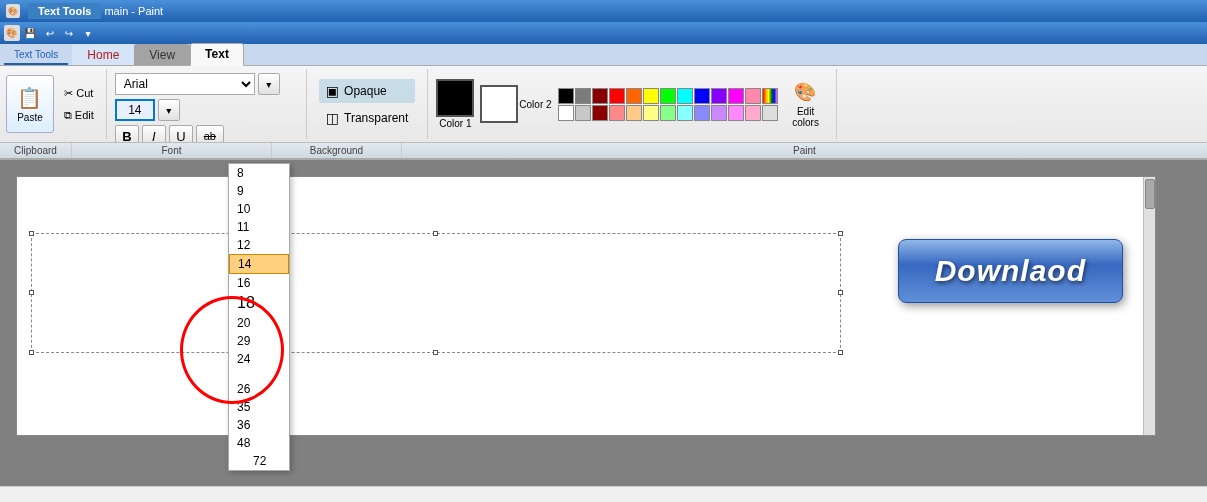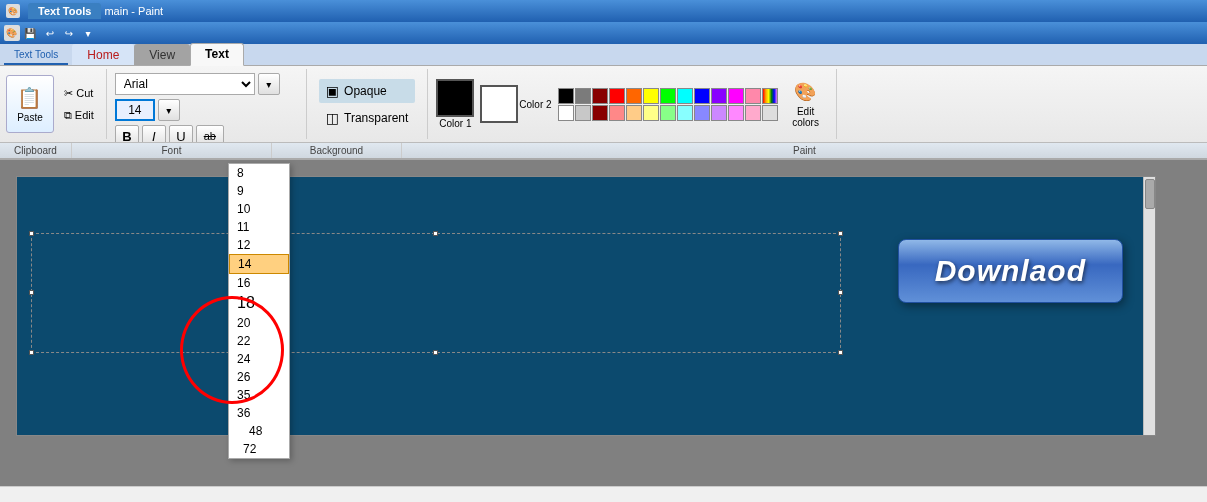--- a/index.html
+++ b/index.html
@@ -162,21 +162,21 @@
   <div style="display:flex;height:16px;background:linear-gradient(to bottom,#e0e8f0,#d0d8e0);border-top:1px solid #bbb;">
     <div style="width:72px;display:flex;align-items:center;justify-content:center;font-size:10px;color:#444;border-right:1px solid #ccc;">Clipboard</div>
     <div style="width:200px;display:flex;align-items:center;justify-content:center;font-size:10px;color:#444;border-right:1px solid #ccc;">Font</div>
     <div style="width:130px;display:flex;align-items:center;justify-content:center;font-size:10px;color:#444;border-right:1px solid #ccc;">Background</div>
     <div style="flex:1;display:flex;align-items:center;justify-content:center;font-size:10px;color:#444;">Paint</div>
   </div>
 </div>
 
 <div style="background:#808080;flex:1;padding:16px;overflow:hidden;height:calc(502px - 22px - 22px - 22px - 92px - 18px);display:flex;align-items:flex-start;justify-content:flex-start;position:relative;">
 
-  <div style="background:#0c4a6e;width:1140px;height:260px;position:relative;border:1px solid #888;">
+  <div style="background:#ffffff;width:1140px;height:260px;position:relative;border:1px solid #888;">
 
     <div style="position:absolute;left:14px;top:56px;width:810px;height:120px;border:1px dashed #888;box-sizing:border-box;">
 
       <div style="position:absolute;width:5px;height:5px;background:white;border:1px solid #555;top:-3px;left:-3px;"></div>
       <div style="position:absolute;width:5px;height:5px;background:white;border:1px solid #555;top:-3px;left:50%;margin-left:-3px;"></div>
       <div style="position:absolute;width:5px;height:5px;background:white;border:1px solid #555;top:-3px;right:-3px;"></div>
       <div style="position:absolute;width:5px;height:5px;background:white;border:1px solid #555;top:50%;margin-top:-3px;left:-3px;"></div>
       <div style="position:absolute;width:5px;height:5px;background:white;border:1px solid #555;top:50%;margin-top:-3px;right:-3px;"></div>
       <div style="position:absolute;width:5px;height:5px;background:white;border:1px solid #555;bottom:-3px;left:-3px;"></div>
       <div style="position:absolute;width:5px;height:5px;background:white;border:1px solid #555;bottom:-3px;left:50%;margin-left:-3px;"></div>
@@ -193,27 +193,27 @@
   <div style="position:absolute;top:3px;left:228px;background:white;border:1px solid #aaa;width:62px;z-index:100;box-shadow:2px 2px 6px rgba(0,0,0,0.25);">
     <div style="padding:2px 8px;cursor:pointer;font-size:12px;">8</div>
     <div style="padding:2px 8px;cursor:pointer;font-size:12px;">9</div>
     <div style="padding:2px 8px;cursor:pointer;font-size:12px;">10</div>
     <div style="padding:2px 8px;cursor:pointer;font-size:12px;">11</div>
     <div style="padding:2px 8px;cursor:pointer;font-size:12px;">12</div>
     <div style="padding:2px 8px;cursor:pointer;font-size:12px;background:#ffd080;border:1px solid #cc8800;">14</div>
     <div style="padding:2px 8px;cursor:pointer;font-size:12px;">16</div>
     <div style="padding:2px 8px;cursor:pointer;font-size:16px;">18</div>
     <div style="padding:2px 8px;cursor:pointer;font-size:12px;">20</div>
-    <div style="padding:2px 8px;cursor:pointer;font-size:12px;">22</div>
+    <div style="padding:2px 8px;cursor:pointer;font-size:12px;">29</div>
     <div style="padding:2px 8px;cursor:pointer;font-size:12px;">24</div>
-    <div style="padding:2px 8px;cursor:pointer;font-size:12px;">26</div>
+    <div style="padding:2px 8px;cursor:pointer;font-size:12px;margin-top:12px;">26</div>
     <div style="padding:2px 8px;cursor:pointer;font-size:12px;">35</div>
     <div style="padding:2px 8px;cursor:pointer;font-size:12px;">36</div>
-    <div style="padding:2px 8px;cursor:pointer;font-size:12px;margin-left:12px;">48</div>
-    <div style="padding:2px 14px;cursor:pointer;font-size:12px;">72</div>
+    <div style="padding:2px 8px;cursor:pointer;font-size:12px;">48</div>
+    <div style="padding:2px 24px;cursor:pointer;font-size:12px;">72</div>
   </div>
 
   <div style="position:absolute;left:180px;top:136px;width:104px;height:108px;border:3px solid red;border-radius:50%;pointer-events:none;z-index:200;"></div>
 
 </div>
 
 <div style="height:18px;background:#f0f0f0;border-top:1px solid #ccc;display:flex;align-items:center;padding:0 8px;font-size:11px;color:#444;">
   <span></span>
 </div>
 

